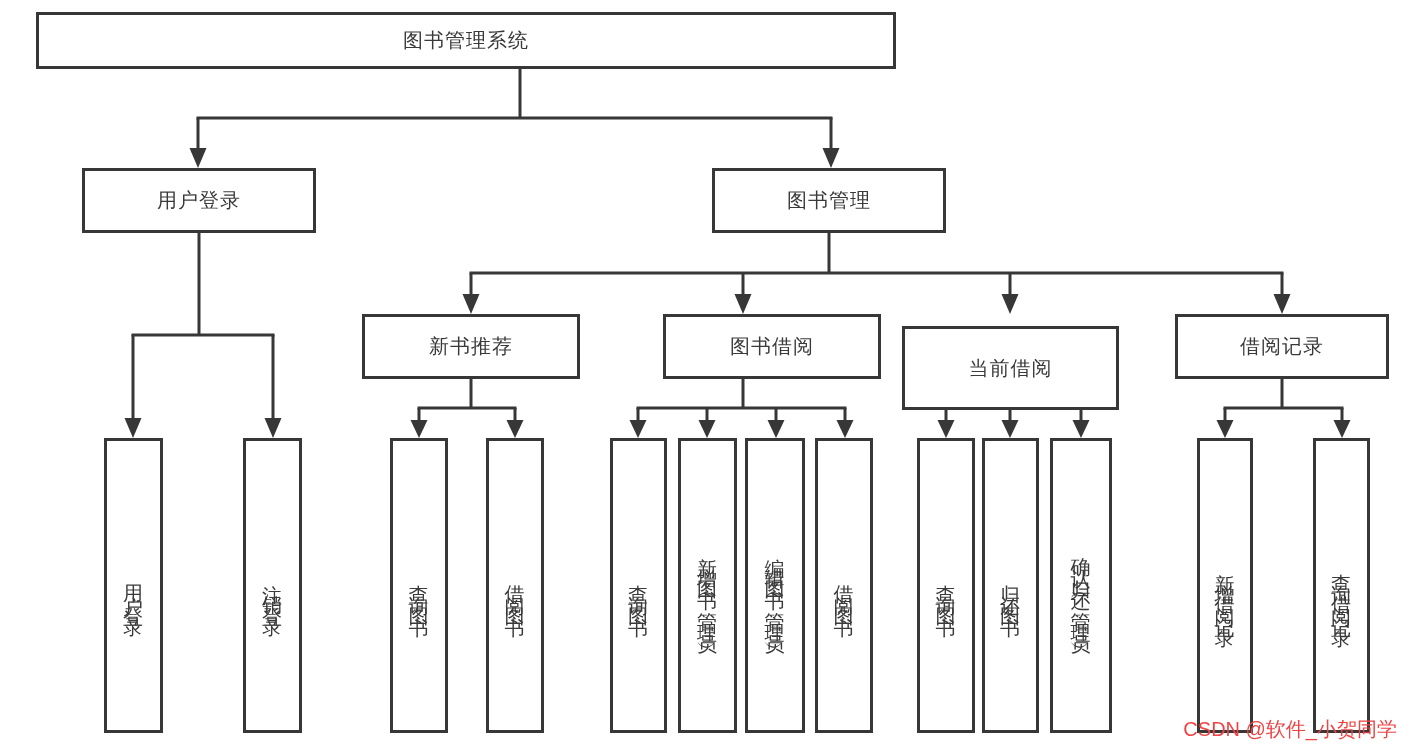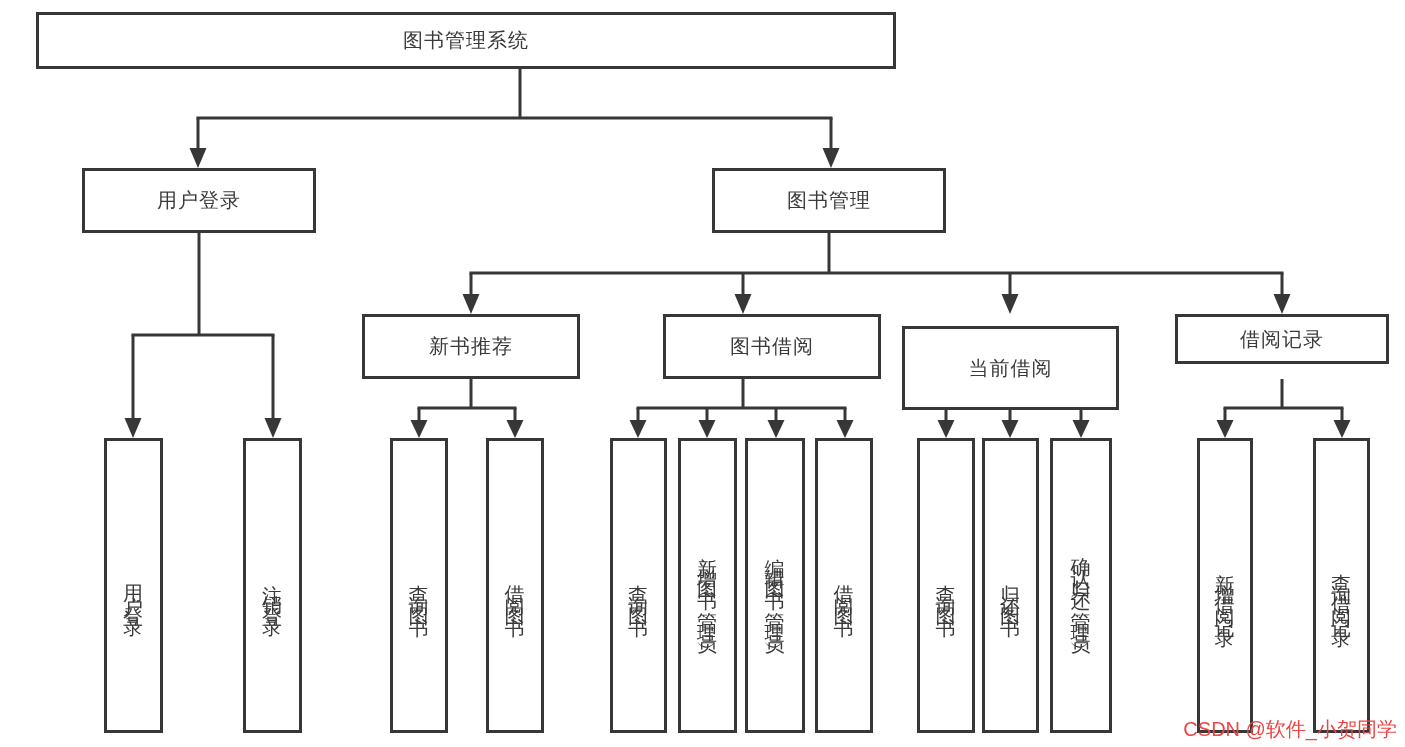--- a/index.html
+++ b/index.html
@@ -153,21 +153,21 @@
 
   <div class="node" style="left:712px; top:168px; width:234px; height:65px;">
     <span class="hlabel">图书管理</span>
   </div>
   <div class="node" style="left:634px; top:314px; width:218px; height:65px;margin-left:29px;">
     <span class="hlabel">图书借阅</span>
   </div>
   <div class="node" style="left:902px; top:314px; width:217px; height:84px;margin-top:12px;">
     <span class="hlabel">当前借阅</span>
   </div>
-  <div class="node" style="left:1175px; top:314px; width:214px; height:50px;">
+  <div class="node" style="left:1175px; top:314px; width:214px; height:65px;">
     <span class="hlabel">借阅记录</span>
   </div>
 
   <div class="node leaf" style="left:104px; top:438px; width:59px; height:295px;">
     <span class="vlabel">用户登录</span>
   </div>
   <div class="node leaf" style="left:243px; top:438px; width:59px; height:295px;">
     <span class="vlabel">注销登录</span>
   </div>
 

